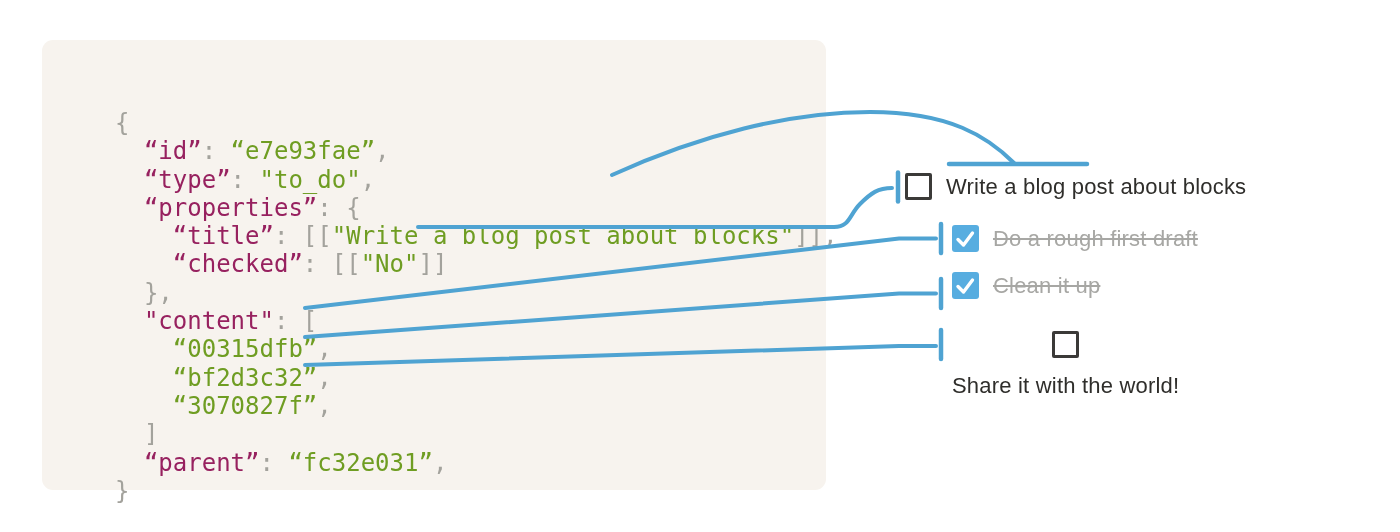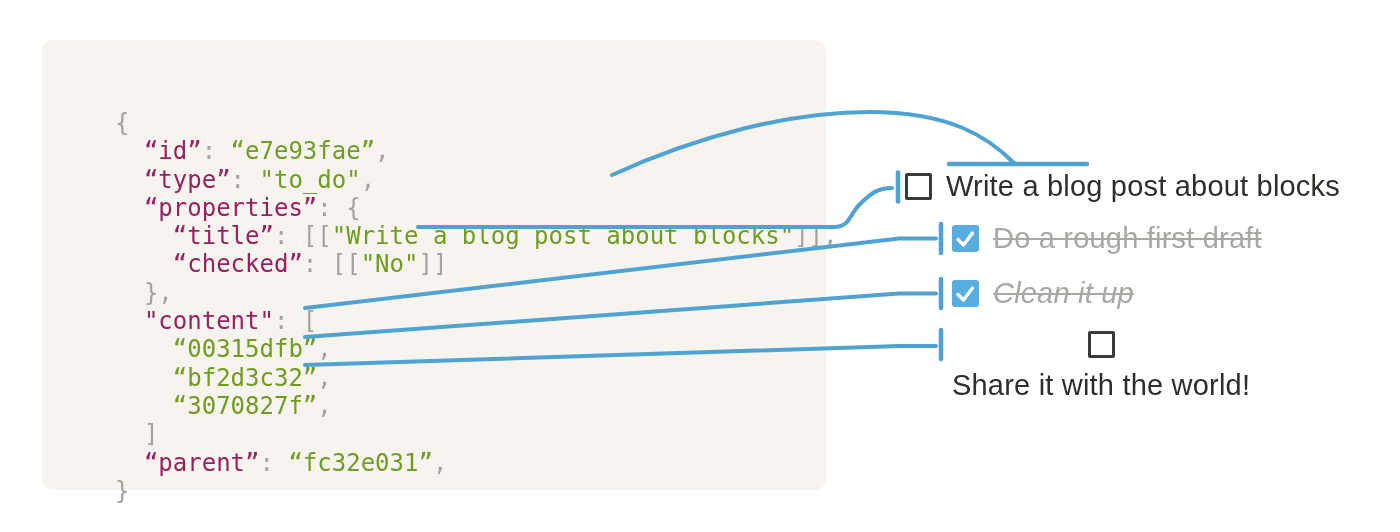--- a/index.html
+++ b/index.html
@@ -33,21 +33,21 @@
   #connectors path{fill:none;stroke:var(--blue);}
 
   
   .todo-item{position:absolute;display:flex;align-items:center;gap:14px;height:27px;}
   .checkbox{width:27px;height:27px;box-sizing:border-box;flex:none;background:#fff;
             border:3px solid var(--cb-border);border-radius:2px;
             display:flex;align-items:center;justify-content:center;}
   .checkbox.checked{border:none;background:var(--cb-blue);border-radius:3px;}
   .checkbox .check{display:none;}
   .checkbox.checked .check{display:block;}
-  .todo-label{font-size:29px;line-height:27px;color:var(--t-dark);letter-spacing:0.2px;text-align:center;}
+  .todo-label{font-size:22px;line-height:27px;color:var(--t-dark);letter-spacing:0.2px;text-align:center;}
   .todo-label.done{color:var(--t-done);text-decoration:line-through;text-decoration-thickness:2px;}
 </style>
 </head>
 <body>
 
 <div id="stage">
 
   <div id="code-card">
     <pre id="code-pre"><div class="code-line"><span class="tok p">{</span></div><div class="code-line"><span class="tok p">  </span><span class="tok k">“id”</span><span class="tok p">: </span><span class="tok s">“e7e93fae”</span><span class="tok p">,</span></div><div class="code-line"><span class="tok p">  </span><span class="tok k">“type”</span><span class="tok p">: </span><span class="tok s">"to_do"</span><span class="tok p">,</span></div><div class="code-line"><span class="tok p">  </span><span class="tok k">“properties”</span><span class="tok p">: {</span></div><div class="code-line"><span class="tok p">    </span><span class="tok k">“title”</span><span class="tok p">: [[</span><span class="tok s">"Write a blog post about blocks"</span><span class="tok p">]],</span></div><div class="code-line"><span class="tok p">    </span><span class="tok k">“checked”</span><span class="tok p">: [[</span><span class="tok s">"No"</span><span class="tok p">]]</span></div><div class="code-line"><span class="tok p">  },</span></div><div class="code-line"><span class="tok p">  </span><span class="tok k">"content"</span><span class="tok p">: [</span></div><div class="code-line"><span class="tok p">    </span><span class="tok s">“00315dfb”</span><span class="tok p">,</span></div><div class="code-line"><span class="tok p">    </span><span class="tok s">“bf2d3c32”</span><span class="tok p">,</span></div><div class="code-line"><span class="tok p">    </span><span class="tok s">“3070827f”</span><span class="tok p">,</span></div><div class="code-line"><span class="tok p">  ]</span></div><div class="code-line"><span class="tok p">  </span><span class="tok k">“parent”</span><span class="tok p">: </span><span class="tok s">“fc32e031”</span><span class="tok p">,</span></div><div class="code-line"><span class="tok p">}</span></div></pre>
   </div>
@@ -76,21 +76,21 @@
     <span class="todo-label">Write a blog post about blocks</span>
   </div>
       <div class="todo-item" style="left: 952px; top: 225px;">
     <span class="checkbox checked">
       <svg class="check" width="27" height="27" viewBox="0 0 27 27">
         <polyline points="6,14.5 11.5,20 20.5,8" fill="none" stroke="#ffffff" stroke-width="3.4" stroke-linecap="round" stroke-linejoin="round"></polyline>
       </svg>
     </span>
     <span class="todo-label done">Do a rough first draft</span>
   </div>
-      <div class="todo-item" style="left: 952px; top: 280px; font-style: italic;">
+      <div class="todo-item" style="left: 952px; top: 272px;">
     <span class="checkbox checked">
       <svg class="check" width="27" height="27" viewBox="0 0 27 27">
         <polyline points="6,14.5 11.5,20 20.5,8" fill="none" stroke="#ffffff" stroke-width="3.4" stroke-linecap="round" stroke-linejoin="round"></polyline>
       </svg>
     </span>
     <span class="todo-label done">Clean it up</span>
   </div>
       <div class="todo-item" style="left: 952px; top: 331px; flex-direction: column;">
     <span class="checkbox">
       

